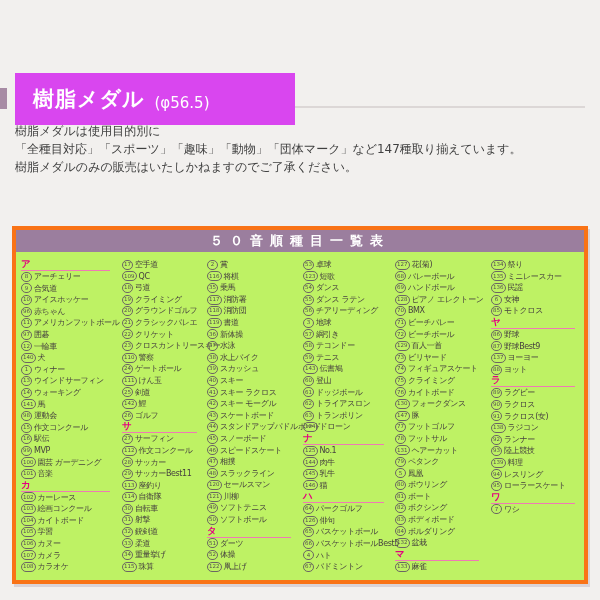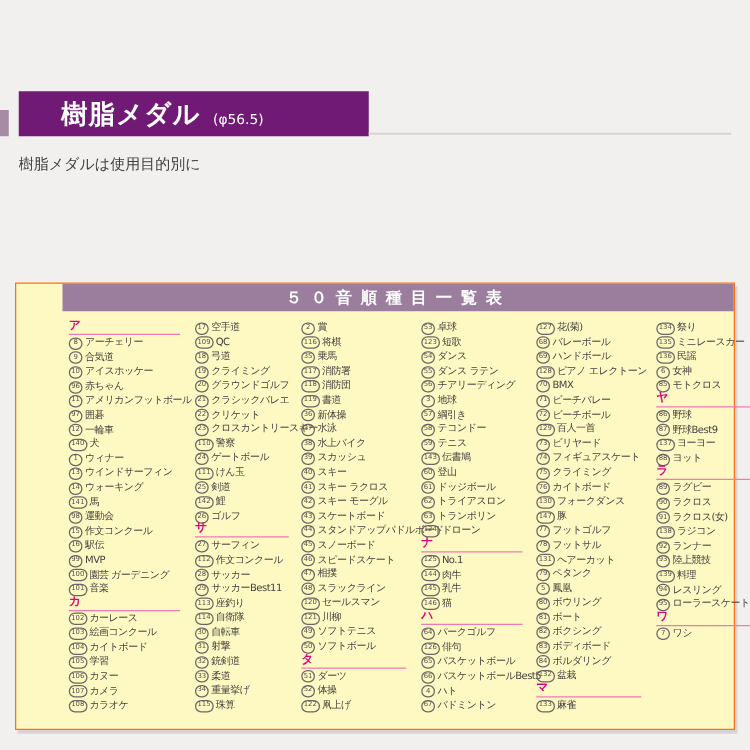--- a/index.html
+++ b/index.html
@@ -4,35 +4,34 @@
 <style>
   html,body{margin:0;padding:0;}
   body{
     width:600px;height:600px;position:relative;overflow:hidden;
     background:#f2f0ee;
     font-family:"DejaVu Sans","Liberation Sans",sans-serif;
     color:#3f3b3a;
   }
   
   .title-bar{
-    position:absolute;left:15px;top:73px;width:280px;height:36px;
-    background:#701a75;display:flex;align-items:center;padding-left:34px;box-sizing:border-box;
+    position:absolute;left:15px;top:73px;width:280px;height:52px;
+    background:#d946ef;display:flex;align-items:center;padding-left:18px;box-sizing:border-box;
   }
   .title-bar .t{color:#fff;font-size:21px;font-weight:bold;letter-spacing:1px;}
-  .title-bar .d{color:#fff;font-size:11px;margin-left:10px;margin-top:8px;}
+  .title-bar .d{color:#fff;font-size:15px;margin-left:10px;margin-top:8px;}
   .edge-tab{position:absolute;left:0;top:88px;width:7px;height:21px;background:#a78ba4;}
   .bar-line{position:absolute;left:295px;top:106px;width:290px;height:2px;background:#dcd7d6;}
   
   .intro{position:absolute;left:15px;top:122px;width:575px;font-size:12px;line-height:18px;color:#404040;}
   
   .list-table{
     position:absolute;left:12px;top:226px;width:576px;height:358px;
-    background:#fef9c3;border:1px solid #f97316;box-sizing:border-box;
+    background:#bef264;border:4px solid #f97316;box-sizing:border-box;
     box-shadow:2px 3px 0 #d9d3d7;
-    padding-left:37px;
   }
   .list-header{
     height:22px;background:#9b7e9e;color:#fff;display:flex;align-items:center;justify-content:center;
     font-size:13px;font-weight:bold;letter-spacing:7px;
   }
   .cols{display:flex;padding:7px 2px 0 5px;}
   .col{flex:0 0 auto;}
   .col.c0{width:101px;}.col.c1{width:85px;}.col.c2{width:96px;}
   .col.c3{width:92px;}.col.c4{width:96px;}.col.c5{width:96px;}
   .line{height:11.6px;line-height:11.6px;white-space:nowrap;overflow:visible;font-size:8px;color:#46413f;}
@@ -51,20 +50,22 @@
 <div class="edge-tab"></div>
 
 <div class="title-bar">
   <span class="t">樹脂メダル</span>
   <span class="d">(φ56.5)</span>
 </div>
 <div class="bar-line"></div>
 
 <div class="intro">
   <div>樹脂メダルは使用目的別に</div>
+  <div>「全種目対応」「スポーツ」「趣味」「動物」「団体マーク」など147種取り揃えています。</div>
+  <div>樹脂メダルのみの販売はいたしかねますのでご了承ください。</div>
 </div>
 
 <div class="list-table">
   <div class="list-header">５０音順種目一覧表</div>
   <div class="cols" id="cols">
       <div class="col c0">
         <div class="line sec">ア</div>
         <div class="line"><span class="num">8</span><span class="lbl">アーチェリー</span></div>
         <div class="line"><span class="num">9</span><span class="lbl">合気道</span></div>
         <div class="line"><span class="num">10</span><span class="lbl">アイスホッケー</span></div>

